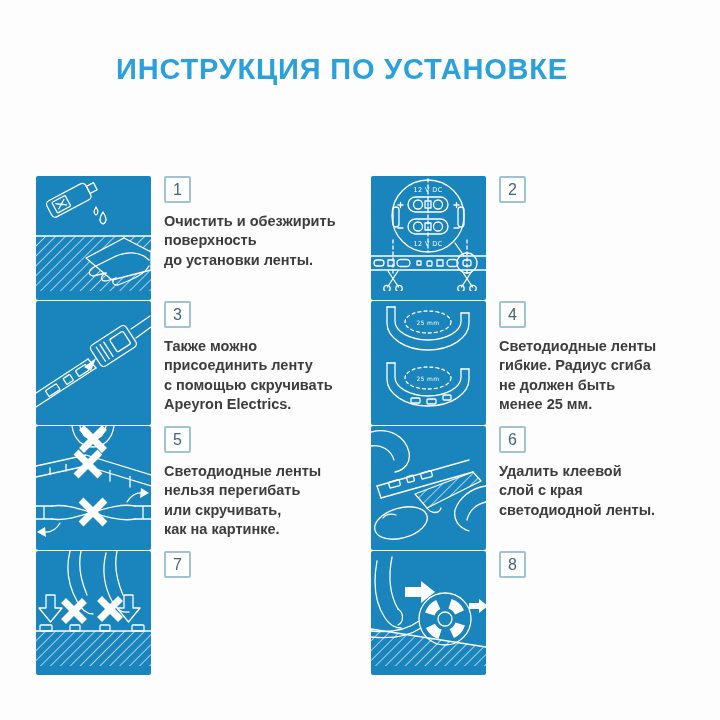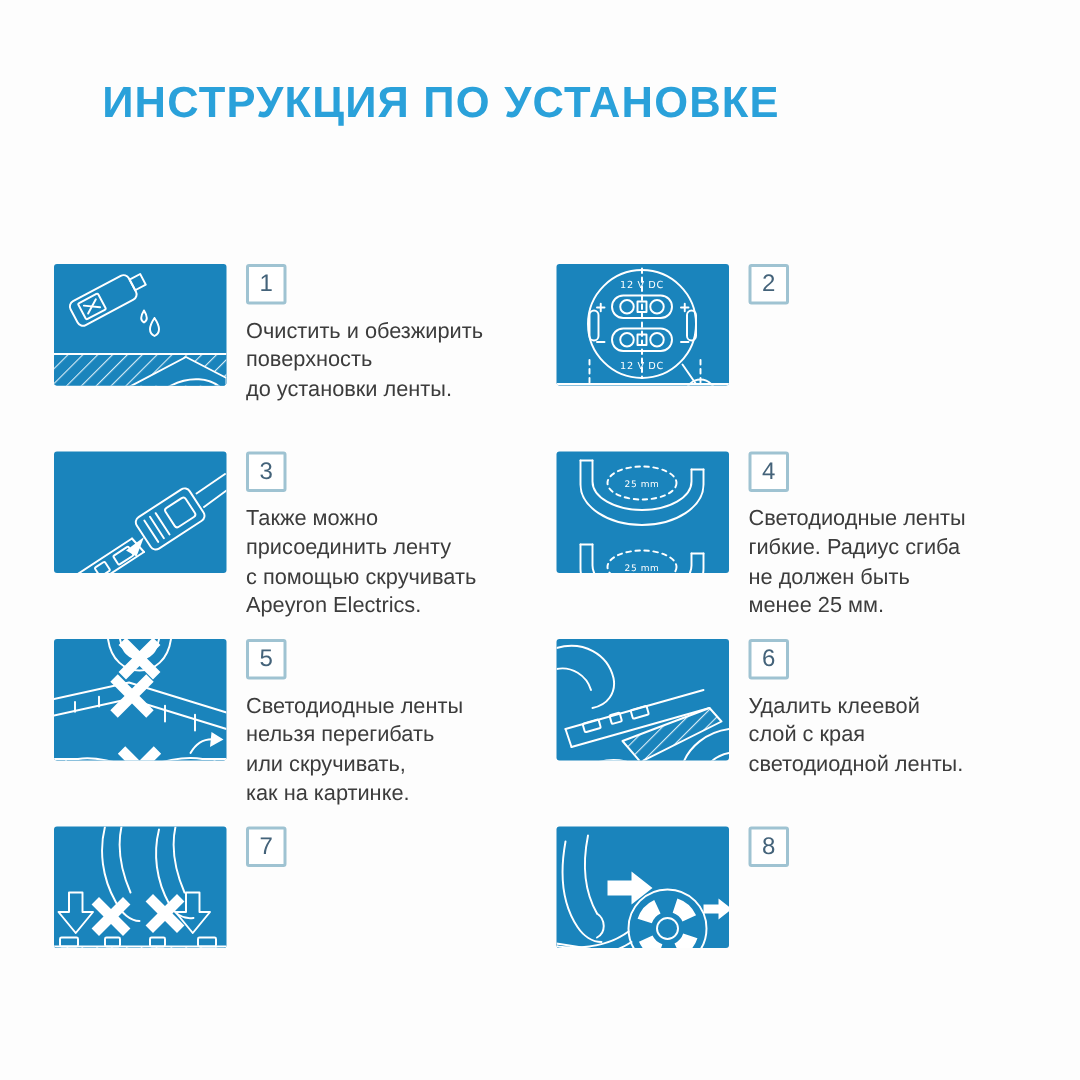--- a/index.html
+++ b/index.html
@@ -5,41 +5,42 @@
   html,body{margin:0;padding:0;}
   body{
     width:720px;height:720px;position:relative;overflow:hidden;
     background:#fdfdfd;
     font-family:"Liberation Sans", sans-serif;
   }
   .title{
     position:absolute;top:52px;left:0;width:588px;text-align:center;
     color:var(--accent,#2aa1da);font-weight:bold;font-size:29px;line-height:1.18;
     letter-spacing:0.8px;
+    padding-left:48px;
   }
   .grid{
     position:absolute;left:36px;top:176px;width:670px;
     display:grid;grid-template-columns:335px 330px;grid-auto-rows:125px;
   }
   .step{display:flex;align-items:flex-start;}
   .tile{
-    width:115px;height:81px;flex:0 0 115px;border-radius:2px;overflow:hidden;
+    width:115px;height:124px;flex:0 0 115px;border-radius:2px;overflow:hidden;
     background:var(--tile,#1a84bc);
   }
   .tile svg{display:block;}
   .side{margin-left:13px;}
   .badge{
     width:27px;height:27px;box-sizing:border-box;background:#fff;
     border:2px solid #9fc3d2;border-radius:2px;
     display:flex;align-items:center;justify-content:center;
     color:#44637a;font-size:16px;margin-bottom:9px;
   }
   .desc{
     margin:0;font-size:14.5px;line-height:1.33;color:#3c3c3c;
-    white-space:pre-line;width:205px;
+    white-space:pre-line;width:205px;font-weight:bold;
   }
   
   .ln{stroke:#fff;fill:none;stroke-width:1.3;stroke-linecap:round;stroke-linejoin:round;}
   .lnf{fill:#fff;stroke:none;}
   .dsh{stroke-dasharray:3 3;}
   .xm path{stroke:#fff;stroke-width:7;fill:none;stroke-linecap:square;}
   .svgt{fill:#fff;font-size:6.5px;font-family:"DejaVu Sans",sans-serif;text-anchor:middle;letter-spacing:.4px;}
 </style>
 </head>
 <body style="background: rgb(253, 253, 253);">

